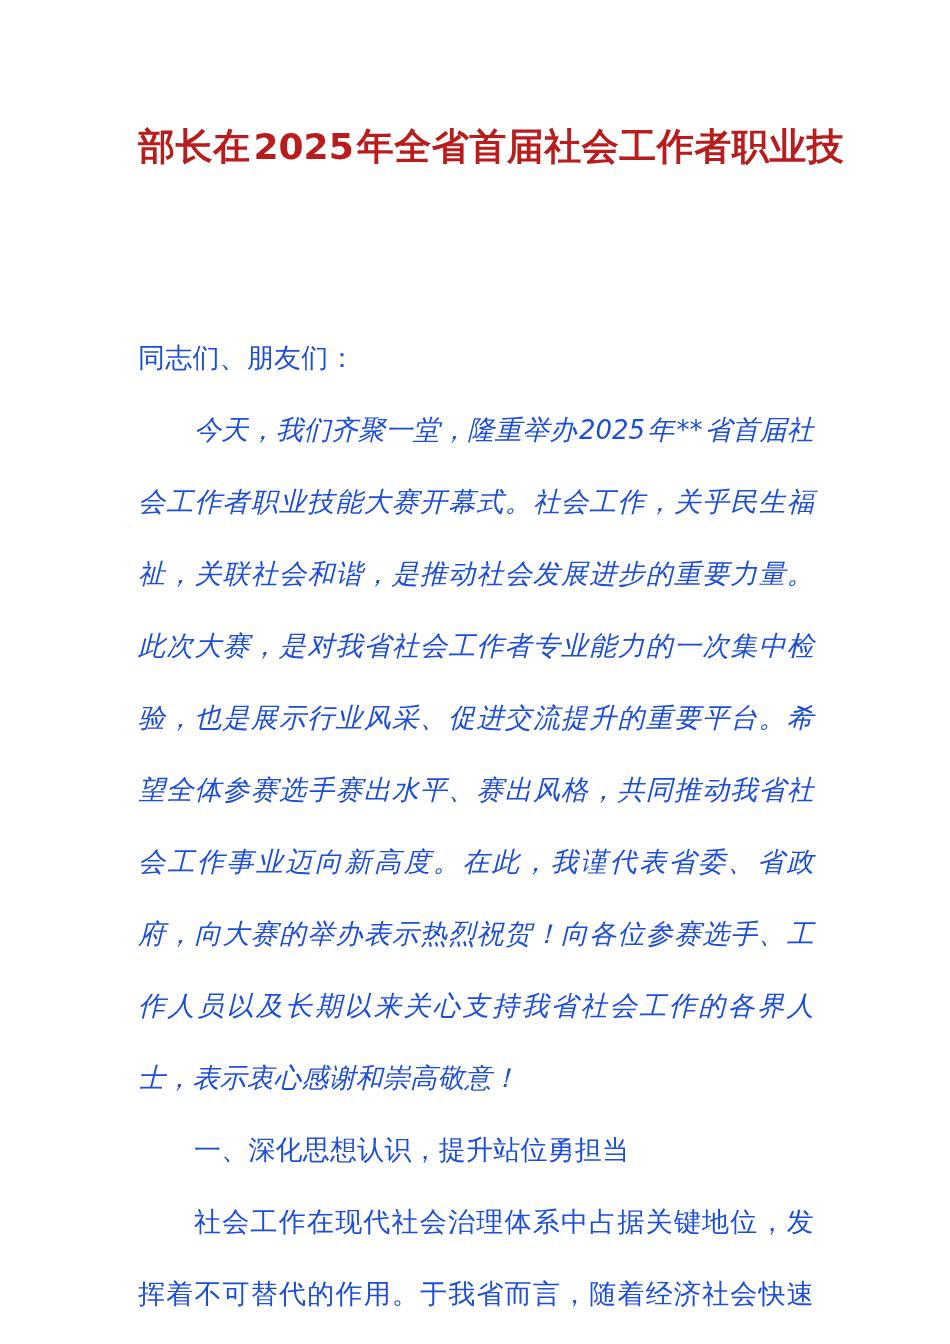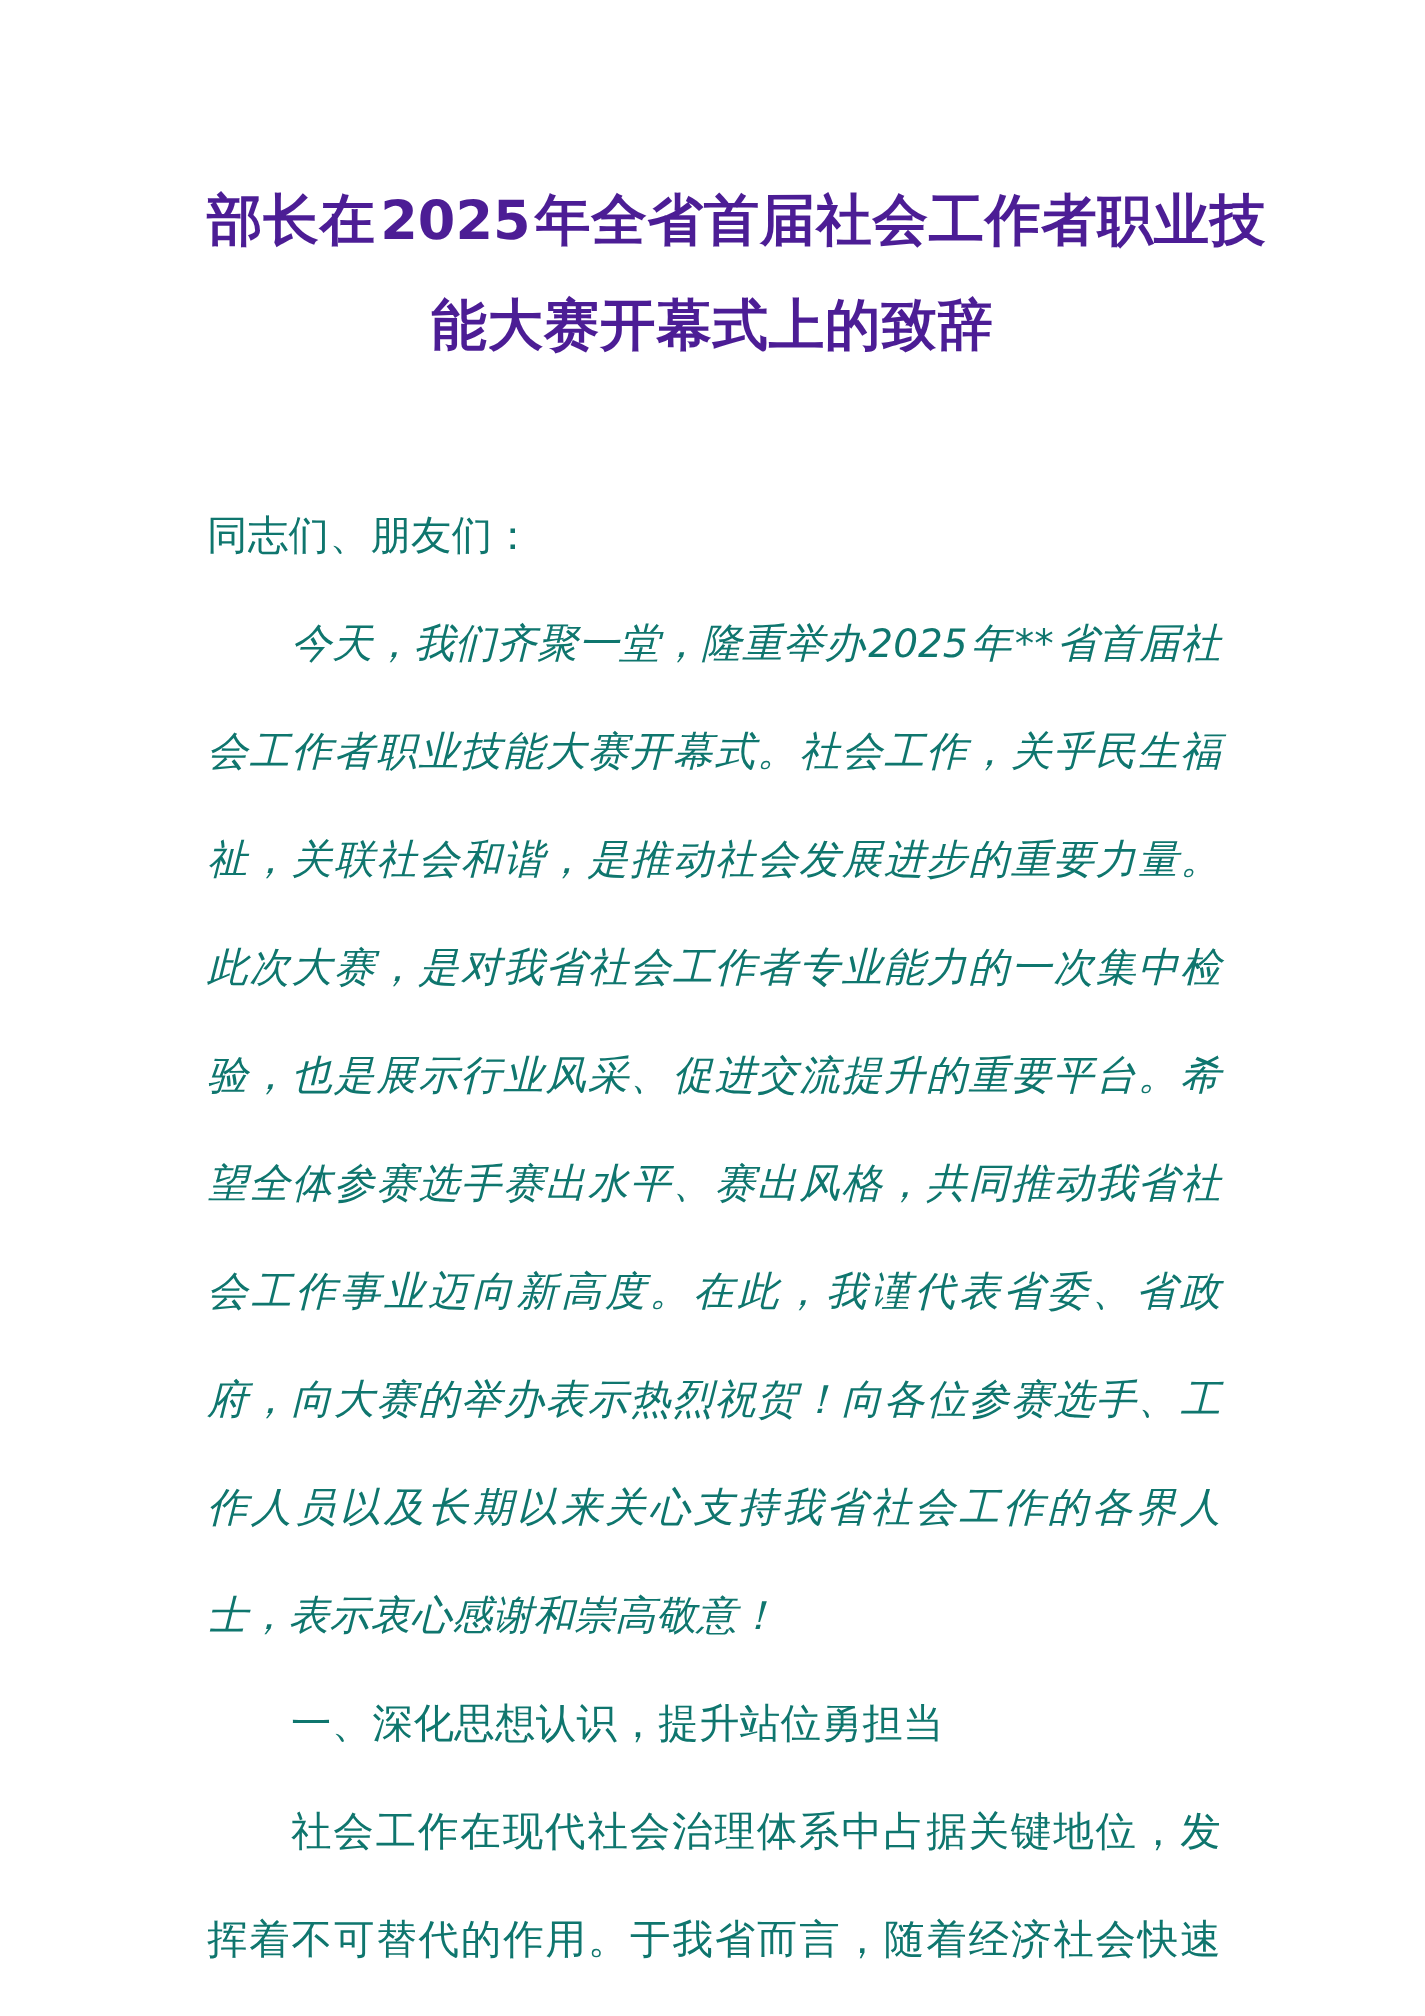--- a/index.html
+++ b/index.html
@@ -22,42 +22,42 @@
     box-sizing: border-box;
   }
 
   
   .doc-title {
     position: absolute;
     left: 138px;
     top: 112px;
     width: 674px;
     text-align: center;
-    color: #4c1d95;
+    color: #b91c1c;
     font-family: "DejaVu Sans", "Liberation Sans", sans-serif;
     font-weight: 700;
     font-size: 37px;
     line-height: 69px;
     letter-spacing: 0.5px;
     white-space: nowrap;
   }
   .doc-title .tline {
     display: block;
   }
 
   
   .body-block {
     position: absolute;
     left: 138px;
     top: 322px;
     width: 676px;
   }
 
   .para {
-    color: #0f766e;
+    color: #1d4ed8;
     font-family: "DejaVu Serif", "Liberation Serif", serif;
     font-size: 27px;
     line-height: 72px;
     text-align: justify;
     text-justify: inter-character;
     margin: 0;
     letter-spacing: 0.2px;
   }
 
   
@@ -97,21 +97,20 @@
     padding: 0 3px;
   }
 </style>
 </head>
 <body>
 
 <div class="page">
 
   <div class="doc-title">
     <span class="tline">部长在<span class="lat">2025</span>年全省首届社会工作者职业技</span>
-    <span class="tline">能大赛开幕式上的致辞</span>
   </div>
 
   <div class="body-block">
 
     <p class="para salutation">同志们、朋友们：</p>
 
     <p class="para indent">今天，我们齐聚一堂，隆重举办<span class="lat">2025</span>年<span class="lat">**</span>省首届社会工作者职业技能大赛开幕式。社会工作，关乎民生福祉，关联社会和谐，是推动社会发展进步的重要力量。此次大赛，是对我省社会工作者专业能力的一次集中检验，也是展示行业风采、促进交流提升的重要平台。希望全体参赛选手赛出水平、赛出风格，共同推动我省社会工作事业迈向新高度。在此，我谨代表省委、省政府，向大赛的举办表示热烈祝贺！向各位参赛选手、工作人员以及长期以来关心支持我省社会工作的各界人士，表示衷心感谢和崇高敬意！</p>
 
     <p class="para section-heading">一、深化思想认识，提升站位勇担当</p>
 

